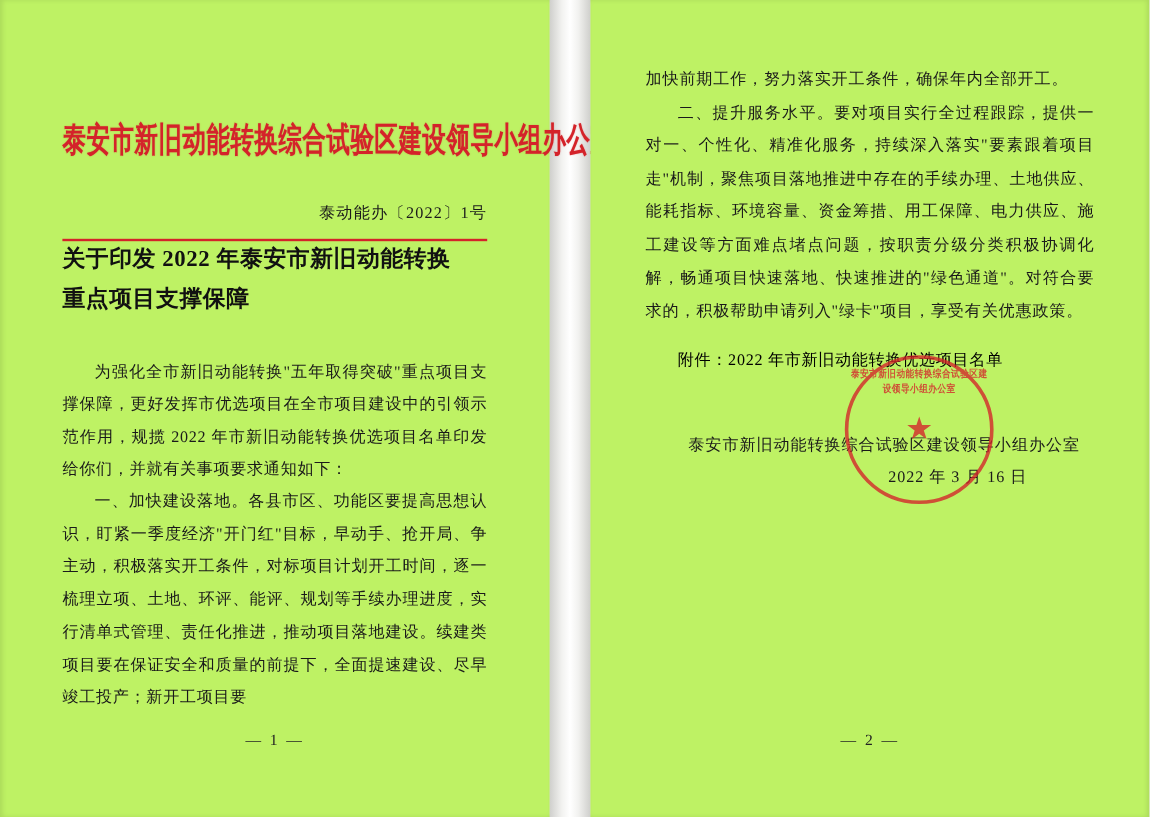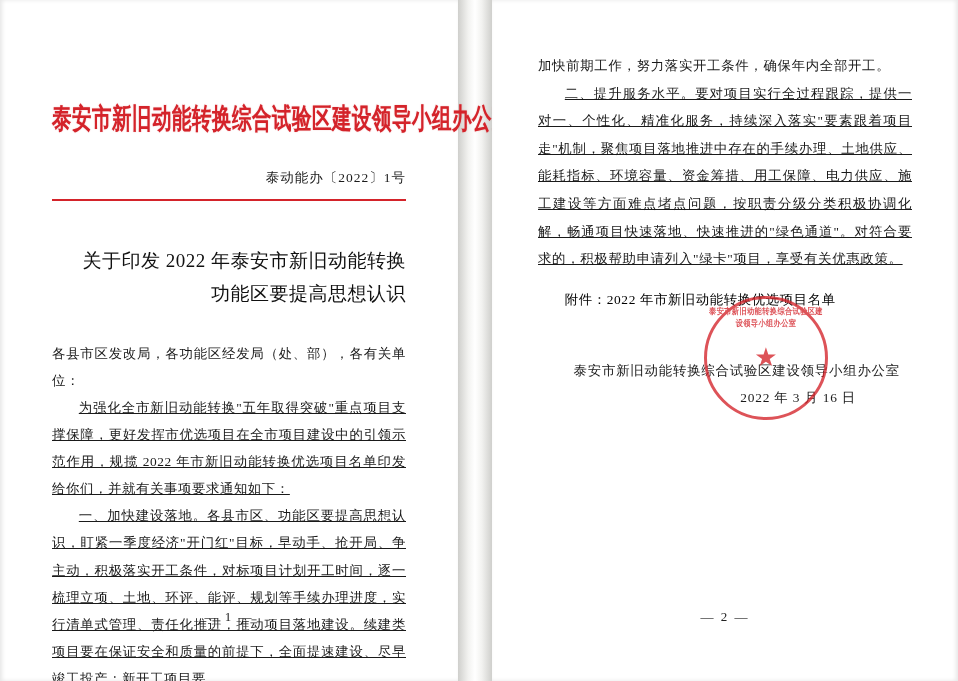--- a/index.html
+++ b/index.html
@@ -16,21 +16,21 @@
   .scan {
     position: relative;
     width: 958px;
     height: 681px;
     background: #e9e9e7;
     display: flex;
     justify-content: space-between;
   }
   .page {
     position: relative;
-    background: #ffffff;
+    background: #bef264;
     box-sizing: border-box;
   }
   .page-left {
     width: 458px;
     height: 681px;
     padding: 58px 52px 0 52px;
     box-shadow: 2px 0 4px rgba(0,0,0,0.10) inset;
   }
   .page-right {
     width: 466px;
@@ -67,42 +67,40 @@
     margin-top: 34px;
     letter-spacing: 1px;
   }
   .red-rule {
     margin-top: 12px;
     height: 2px;
     background: #d4232a;
     width: 100%;
   }
   .doc-title {
-    margin-top: 44px;
-    text-align: right;
+    text-align: left;
     font-size: 19px;
-    font-weight: normal;
+    font-weight: bold;
     line-height: 1.7;
     color: #111;
     letter-spacing: 0.5px;
   }
   .body-text {
     margin-top: 30px;
     font-size: 13.4px;
     line-height: 2.02;
     color: #1a1a1a;
     text-align: justify;
     letter-spacing: 0.6px;
   }
   .body-text p {
     margin: 0;
   }
   .indent2 {
     text-indent: 2em;
-    text-decoration: underline;
   }
   .page-num {
     position: absolute;
     bottom: 56px;
     left: 0;
     right: 0;
     text-align: center;
     font-size: 13px;
     color: #222;
     letter-spacing: 2px;
@@ -193,25 +191,24 @@
 
 <div class="scan">
 
   <div class="page page-left">
     <div class="masthead">泰安市新旧动能转换综合试验区建设领导小组办公室文件</div>
     <div class="doc-number">泰动能办〔2022〕1号</div>
     <div class="red-rule"></div>
 
     <div class="doc-title">
       <div>关于印发 2022 年泰安市新旧动能转换</div>
-      <div>功能区要提高思想认识</div>
+      <div>重点项目支撑保障</div>
     </div>
 
     <div class="body-text">
-      <p>各县市区发改局，各功能区经发局（处、部），各有关单位：</p>
       <p class="indent2">为强化全市新旧动能转换"五年取得突破"重点项目支撑保障，更好发挥市优选项目在全市项目建设中的引领示范作用，规揽 2022 年市新旧动能转换优选项目名单印发给你们，并就有关事项要求通知如下：</p>
       <p class="indent2">一、加快建设落地。各县市区、功能区要提高思想认识，盯紧一季度经济"开门红"目标，早动手、抢开局、争主动，积极落实开工条件，对标项目计划开工时间，逐一梳理立项、土地、环评、能评、规划等手续办理进度，实行清单式管理、责任化推进，推动项目落地建设。续建类项目要在保证安全和质量的前提下，全面提速建设、尽早竣工投产；新开工项目要</p>
     </div>
 
     <div class="page-num">— 1 —</div>
   </div>
 
   <div class="gutter"></div>
 
   <div class="page page-right">

